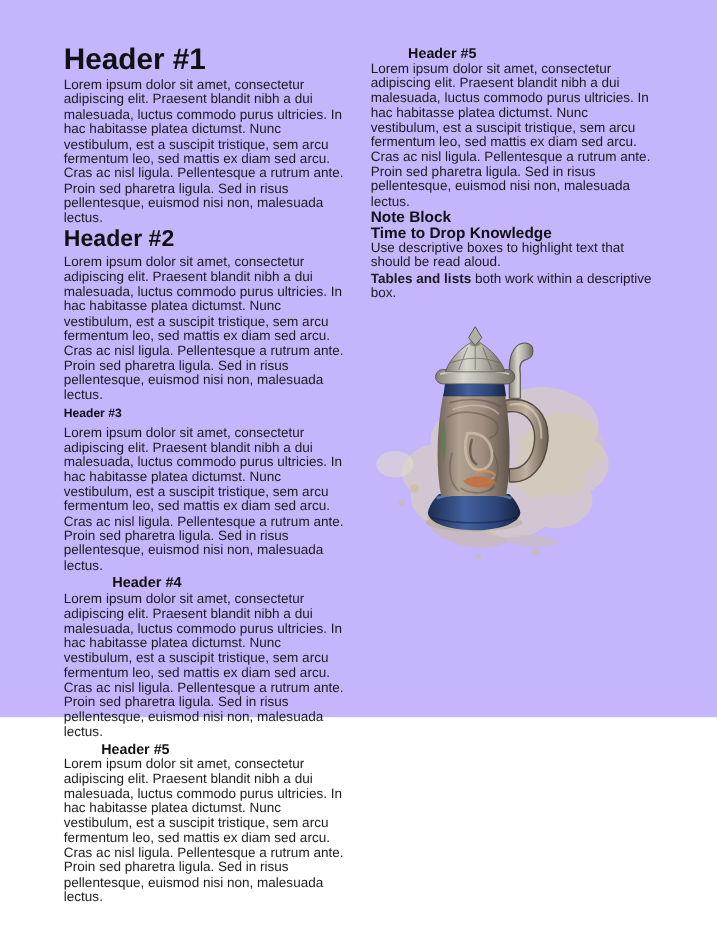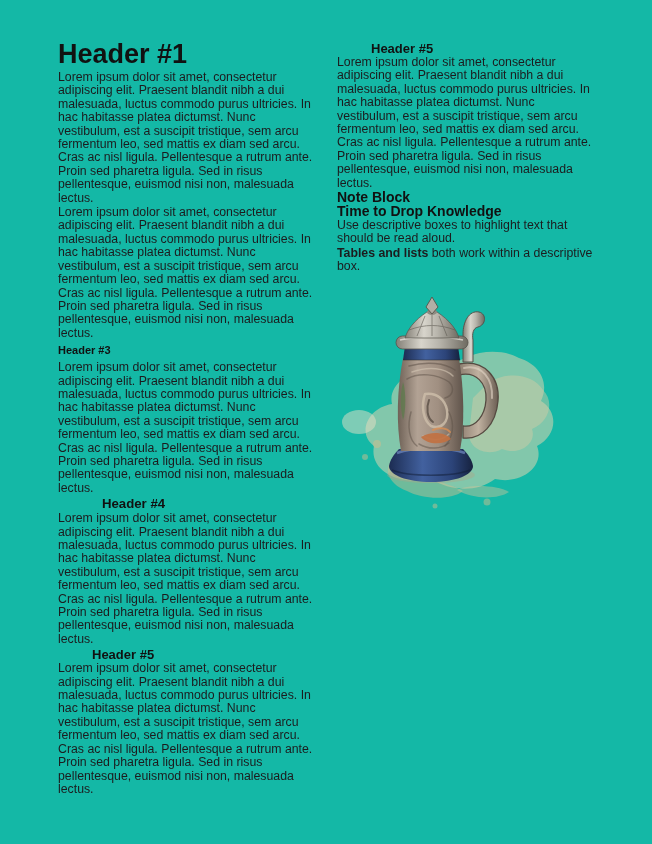--- a/index.html
+++ b/index.html
@@ -4,21 +4,21 @@
 <style>
   * { box-sizing: border-box; }
   html, body { margin: 0; padding: 0; }
   body {
     width: 652px; height: 844px;
     background: #ffffff;
     font-family: "Liberation Sans", sans-serif;
     color: #1c1c1e;
     overflow: hidden;
   }
-  .page { position: relative; width: 652px; height: 844px; background: #14b8a6; }
+  .page { position: relative; width: 652px; height: 652px; background: #c4b5fd; }
   .columns { display: flex; gap: 23px; padding: 40px 18px 0 58px; }
   .col { width: 256px; flex: 0 0 256px; }
 
   .body-p {
     font-size: 12.3px;
     line-height: 13.4px;
     margin: 0 0 1px 0;
     color: #1c1c1e;
   }
   h1.doc-h1 { font-size: 27px;   line-height: 28px; margin: 0 0 3px 0;  font-weight: 700; color: #111; }
@@ -35,20 +35,21 @@
 </head>
 <body>
 
 <div class="page">
   <div class="columns">
 
     <div class="col">
       <h1 class="doc-h1">Header #1</h1>
       <p class="body-p">Lorem ipsum dolor sit amet, consectetur adipiscing elit. Praesent blandit nibh a dui malesuada, luctus commodo purus ultricies. In hac habitasse platea dictumst. Nunc vestibulum, est a suscipit tristique, sem arcu fermentum leo, sed mattis ex diam sed arcu. Cras ac nisl ligula. Pellentesque a rutrum ante. Proin sed pharetra ligula. Sed in risus pellentesque, euismod nisi non, malesuada lectus.</p>
 
+      <h2 class="doc-h2">Header #2</h2>
       <p class="body-p">Lorem ipsum dolor sit amet, consectetur adipiscing elit. Praesent blandit nibh a dui malesuada, luctus commodo purus ultricies. In hac habitasse platea dictumst. Nunc vestibulum, est a suscipit tristique, sem arcu fermentum leo, sed mattis ex diam sed arcu. Cras ac nisl ligula. Pellentesque a rutrum ante. Proin sed pharetra ligula. Sed in risus pellentesque, euismod nisi non, malesuada lectus.</p>
 
       <h3 class="doc-h3">Header #3</h3>
       <p class="body-p">Lorem ipsum dolor sit amet, consectetur adipiscing elit. Praesent blandit nibh a dui malesuada, luctus commodo purus ultricies. In hac habitasse platea dictumst. Nunc vestibulum, est a suscipit tristique, sem arcu fermentum leo, sed mattis ex diam sed arcu. Cras ac nisl ligula. Pellentesque a rutrum ante. Proin sed pharetra ligula. Sed in risus pellentesque, euismod nisi non, malesuada lectus.</p>
 
       <h4 class="doc-h4">Header #4</h4>
       <p class="body-p">Lorem ipsum dolor sit amet, consectetur adipiscing elit. Praesent blandit nibh a dui malesuada, luctus commodo purus ultricies. In hac habitasse platea dictumst. Nunc vestibulum, est a suscipit tristique, sem arcu fermentum leo, sed mattis ex diam sed arcu. Cras ac nisl ligula. Pellentesque a rutrum ante. Proin sed pharetra ligula. Sed in risus pellentesque, euismod nisi non, malesuada lectus.</p>
 
       <h5 class="doc-h5">Header #5</h5>
       <p class="body-p">Lorem ipsum dolor sit amet, consectetur adipiscing elit. Praesent blandit nibh a dui malesuada, luctus commodo purus ultricies. In hac habitasse platea dictumst. Nunc vestibulum, est a suscipit tristique, sem arcu fermentum leo, sed mattis ex diam sed arcu. Cras ac nisl ligula. Pellentesque a rutrum ante. Proin sed pharetra ligula. Sed in risus pellentesque, euismod nisi non, malesuada lectus.</p>

